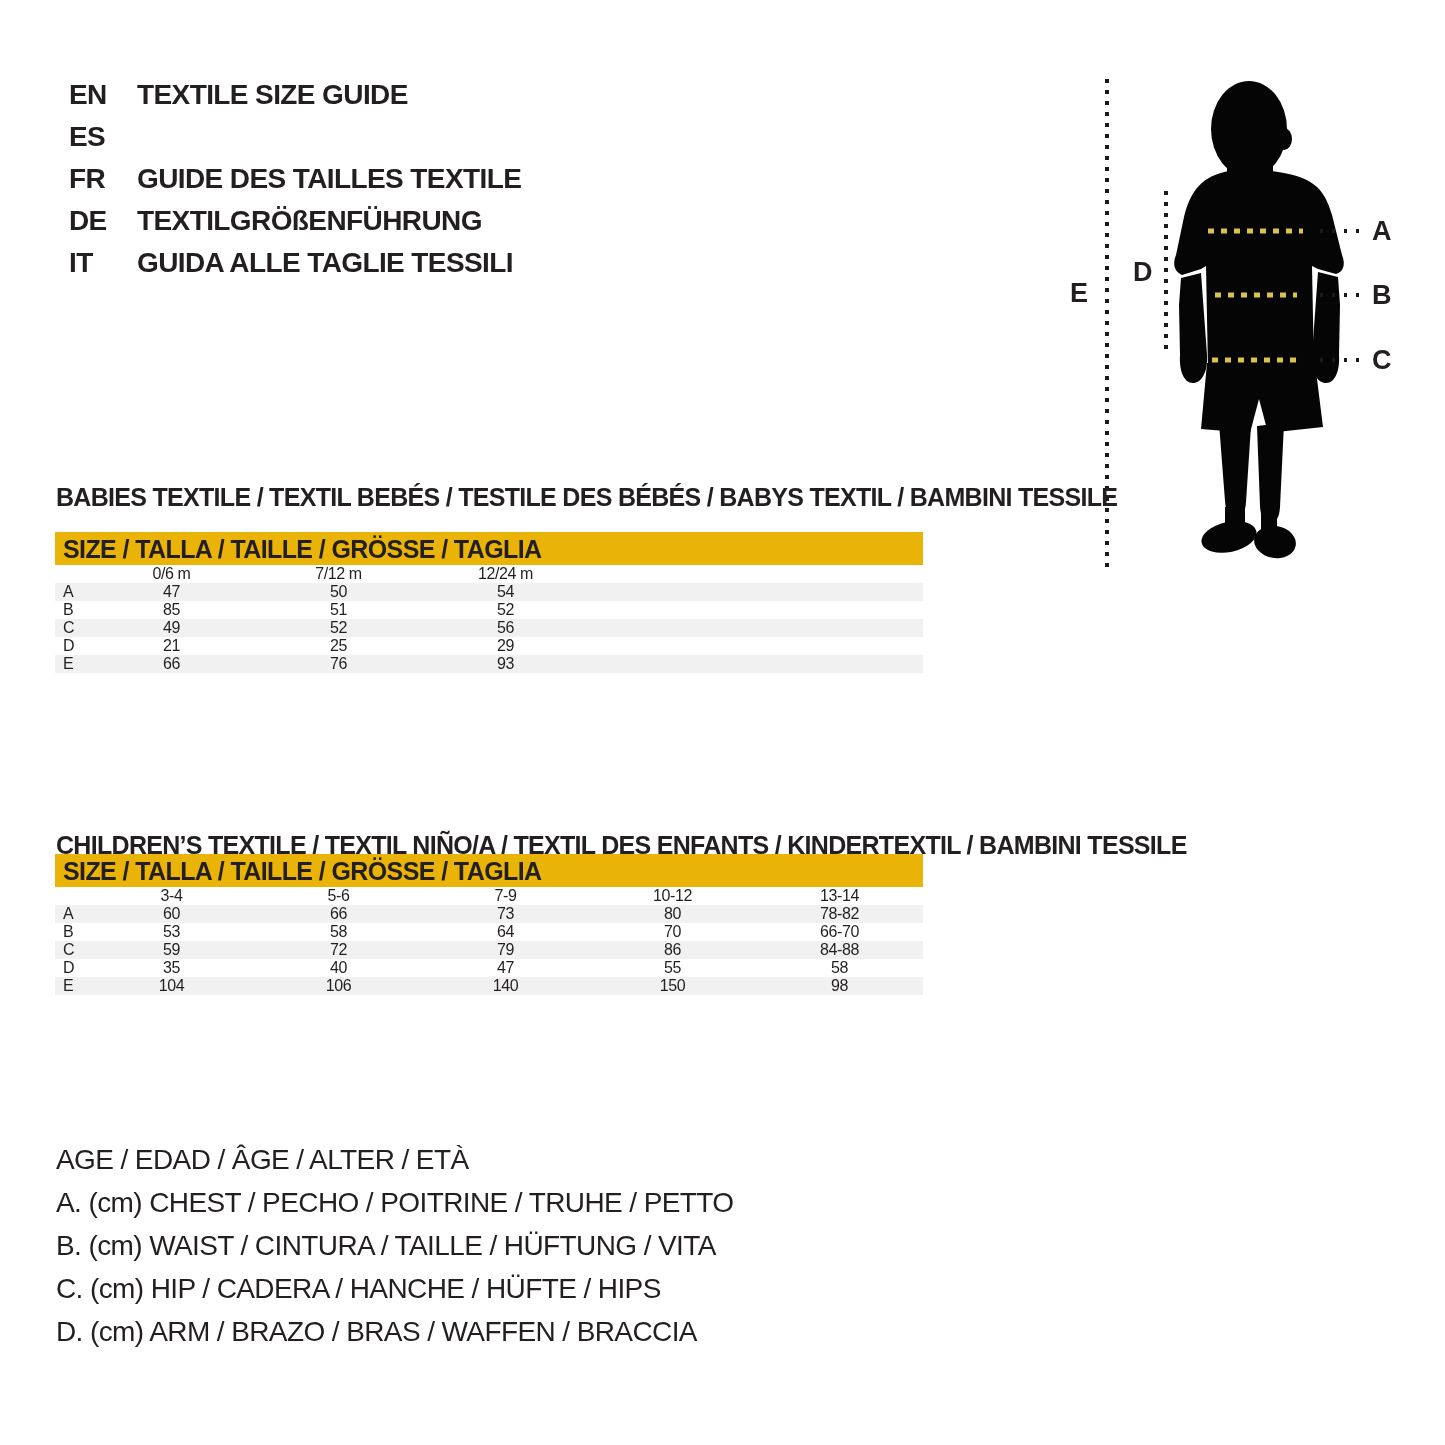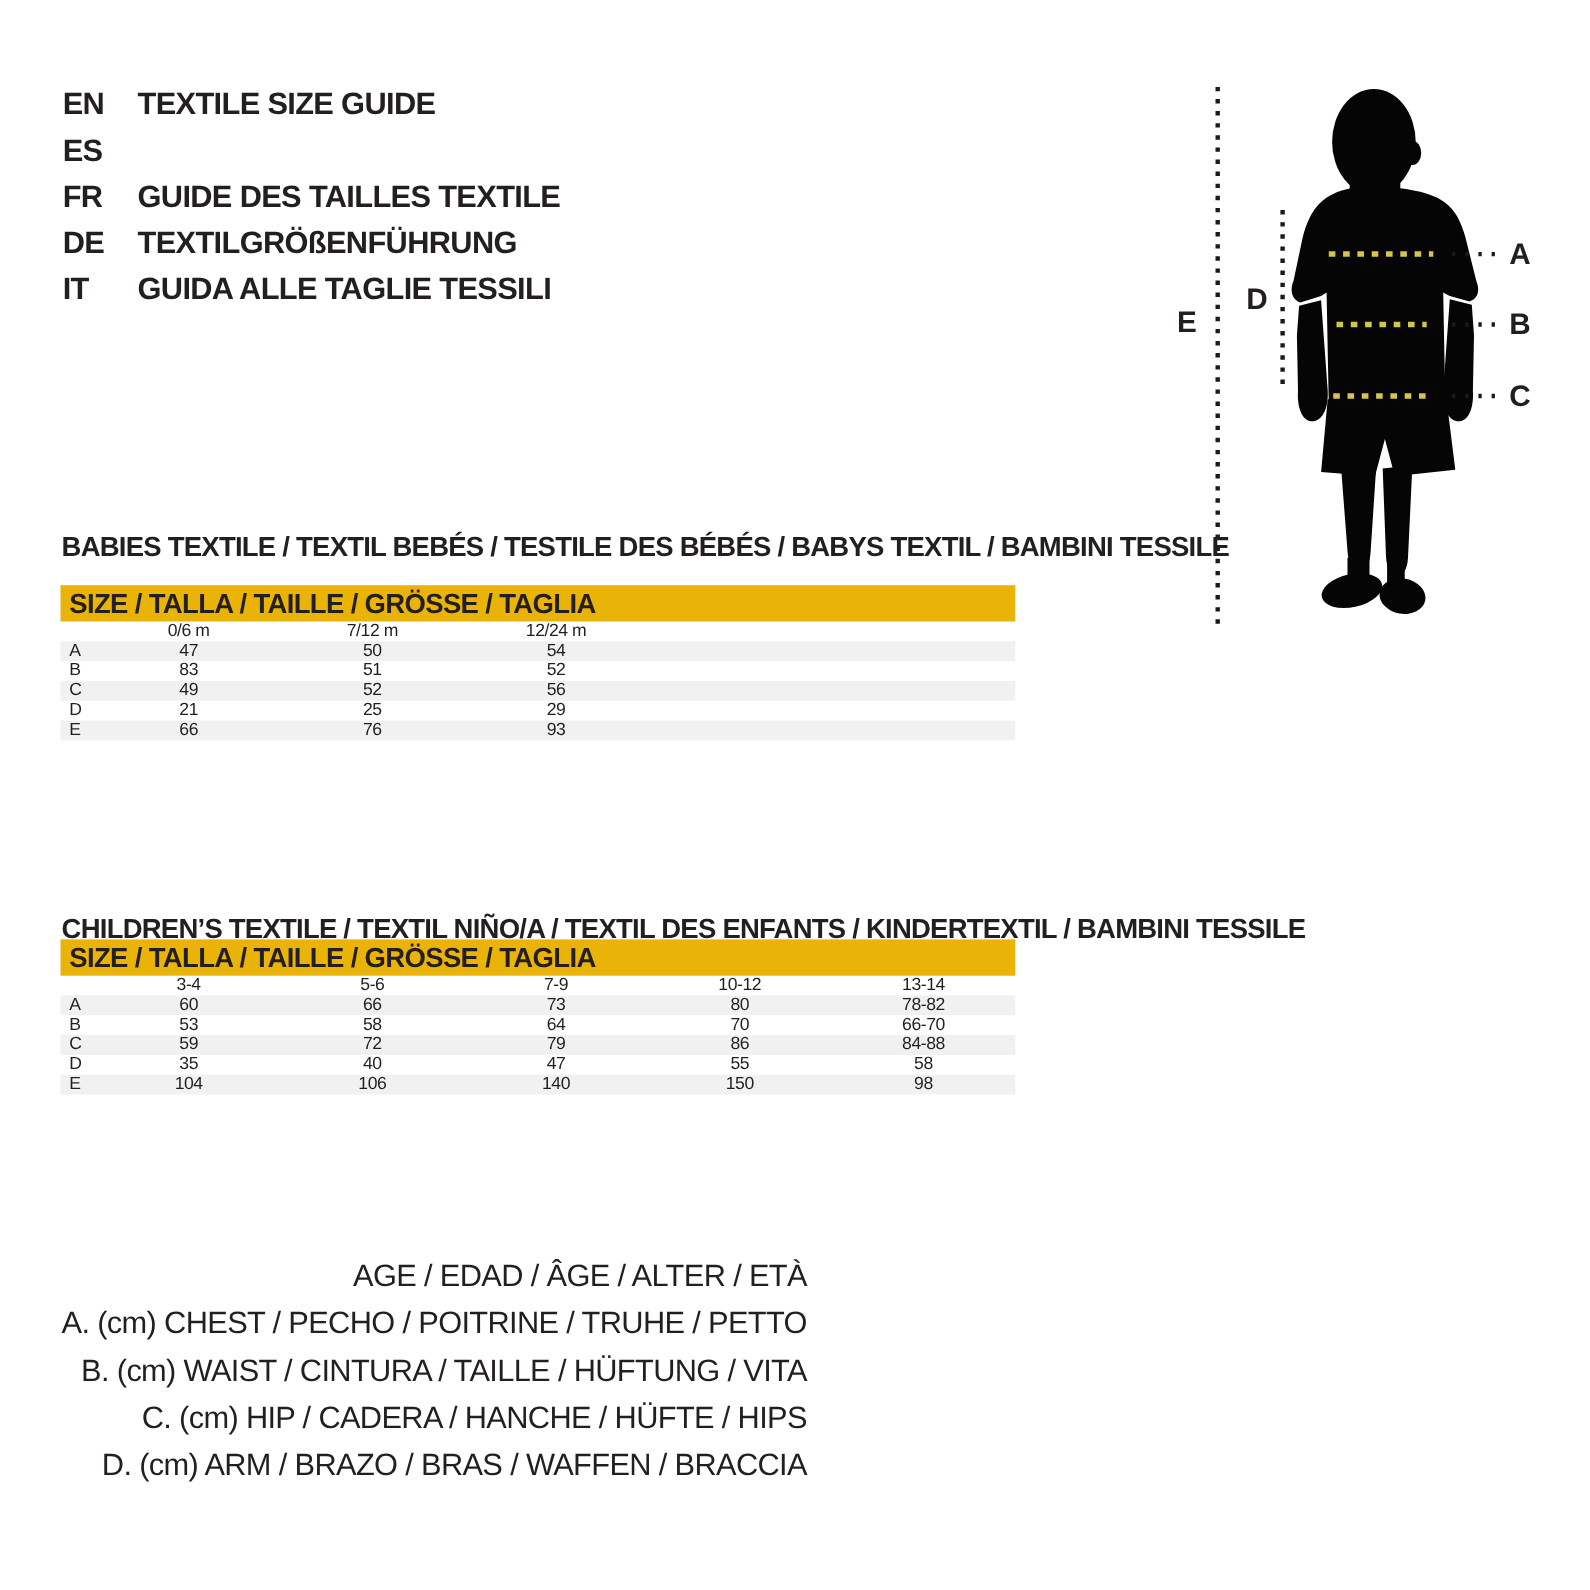--- a/index.html
+++ b/index.html
@@ -4,36 +4,36 @@
 <style>
   html,body{margin:0;padding:0;background:#fff;}
   .canvas{
     position:relative;width:1445px;height:1445px;background:#ffffff;
     font-family:"Liberation Sans",sans-serif;color:#231f20;overflow:hidden;
   }
   
   .lang-block{position:absolute;left:57px;top:74px;font-weight:700;font-size:28px;
     line-height:42px;letter-spacing:-0.6px;white-space:nowrap;}
   .lang-row{display:flex;}
-  .lang-code{width:68px;flex:0 0 68px;}
+  .lang-code{width:68px;flex:0 0 68px;margin-left:12px;}
   
   .section-title{position:absolute;left:56px;font-size:25px;font-weight:700;
     letter-spacing:-0.7px;white-space:nowrap;text-align:right;}
   
   .sg-table{position:absolute;left:55px;width:868px;}
   .size-bar{height:33px;background:#eab308;font-weight:700;font-size:25px;line-height:34px;
     padding-left:8px;letter-spacing:-0.6px;box-sizing:border-box;}
   .trow{display:grid;grid-template-columns:33px 167px 167px 167px 167px 167px;
     height:18px;align-items:center;font-size:16px;letter-spacing:-0.4px;}
   .trow .c{text-align:center;}
   .trow .rlabel{text-align:left;padding-left:8px;}
   .stripe{background:#f1f1f2;}
   
   .legend{position:absolute;left:56px;top:1138px;font-size:28px;line-height:43px;
-    letter-spacing:-0.6px;white-space:nowrap;text-align:right;}
+    letter-spacing:-0.6px;white-space:nowrap;}
   
   .figure{position:absolute;left:1055px;top:55px;width:345px;height:520px;}
   .figure svg{position:absolute;left:0;top:0;}
   .fig-label{position:absolute;font-weight:700;font-size:27px;letter-spacing:-0.5px;}
   .fl-a{left:317px;top:161px;}
   .fl-b{left:317px;top:225px;}
   .fl-c{left:317px;top:290px;}
   .fl-d{left:78px;top:202px;}
   .fl-e{left:15px;top:223px;}
 </style>
@@ -117,21 +117,21 @@
     <div class="trow stripe">
       <div class="c rlabel">A</div>
       <div class="c">47</div>
       <div class="c">50</div>
       <div class="c">54</div>
       <div class="c"></div>
       <div class="c"></div>
     </div>
     <div class="trow">
       <div class="c rlabel">B</div>
-      <div class="c">83</div>
+      <div class="c">85</div>
       <div class="c">51</div>
       <div class="c">52</div>
       <div class="c"></div>
       <div class="c"></div>
     </div>
     <div class="trow stripe">
       <div class="c rlabel">C</div>
       <div class="c">49</div>
       <div class="c">52</div>
       <div class="c">56</div>

